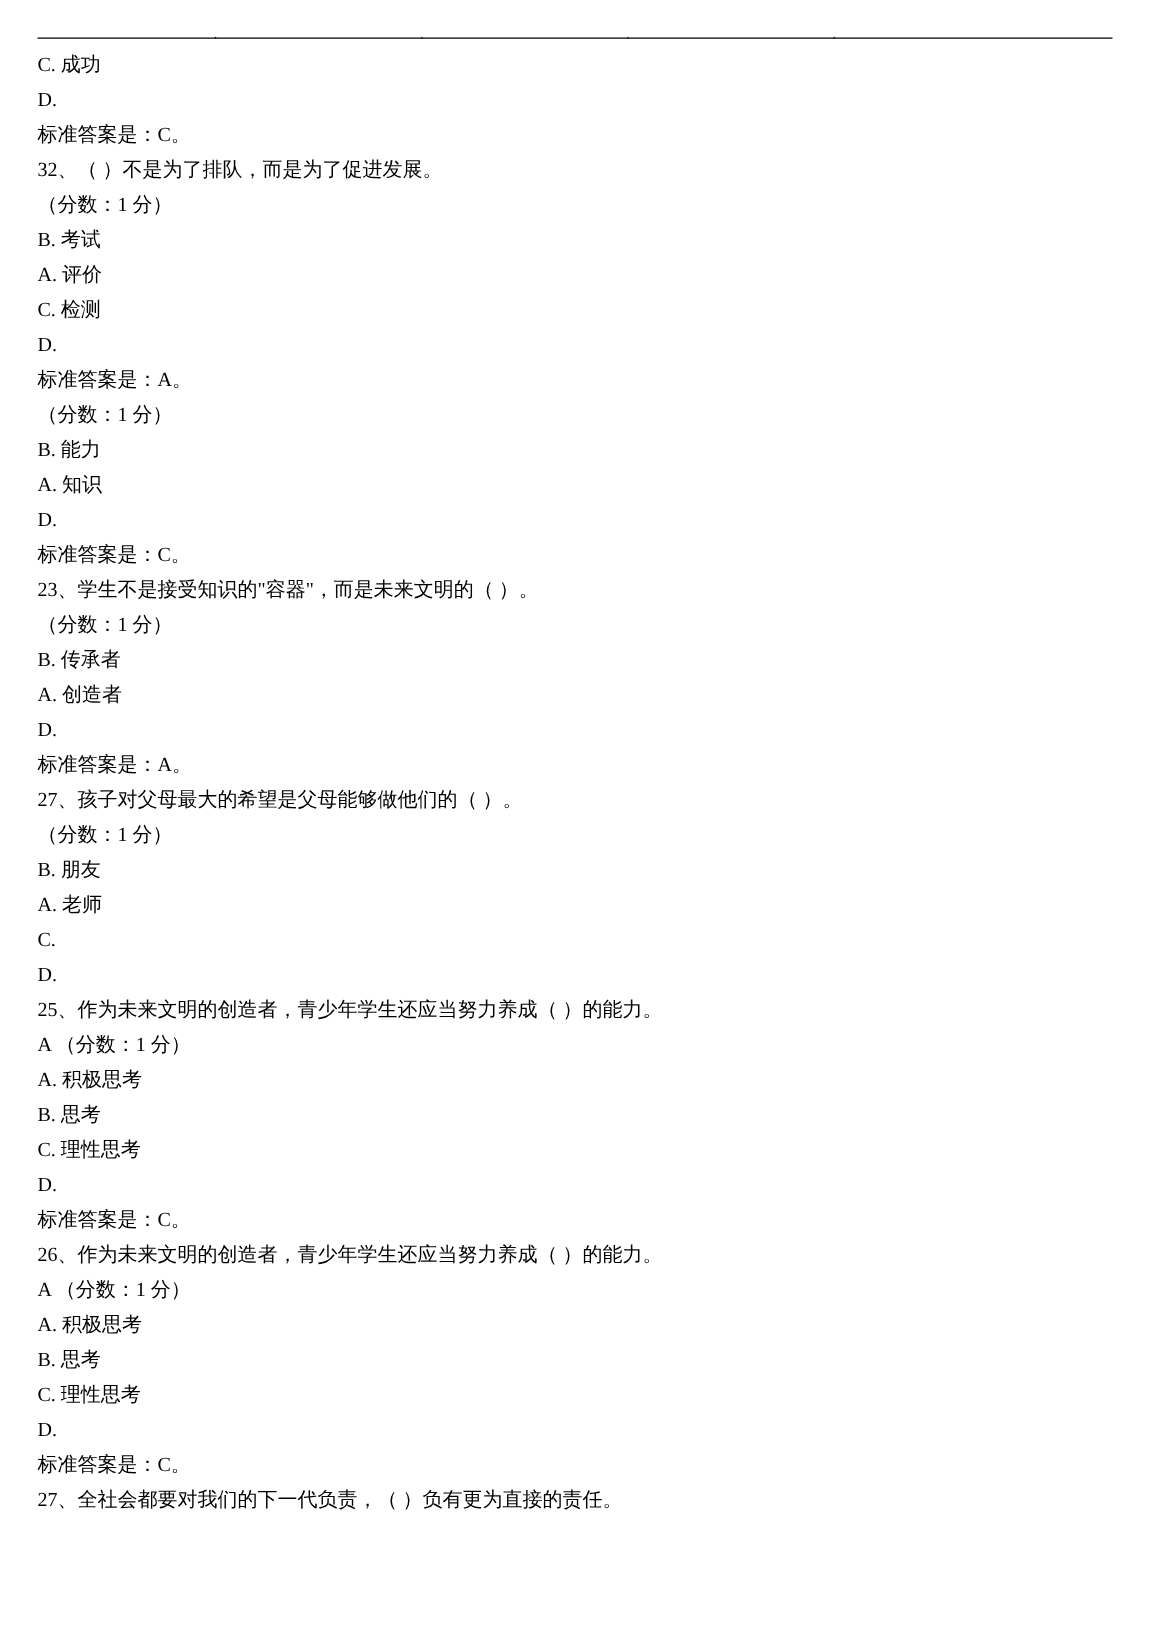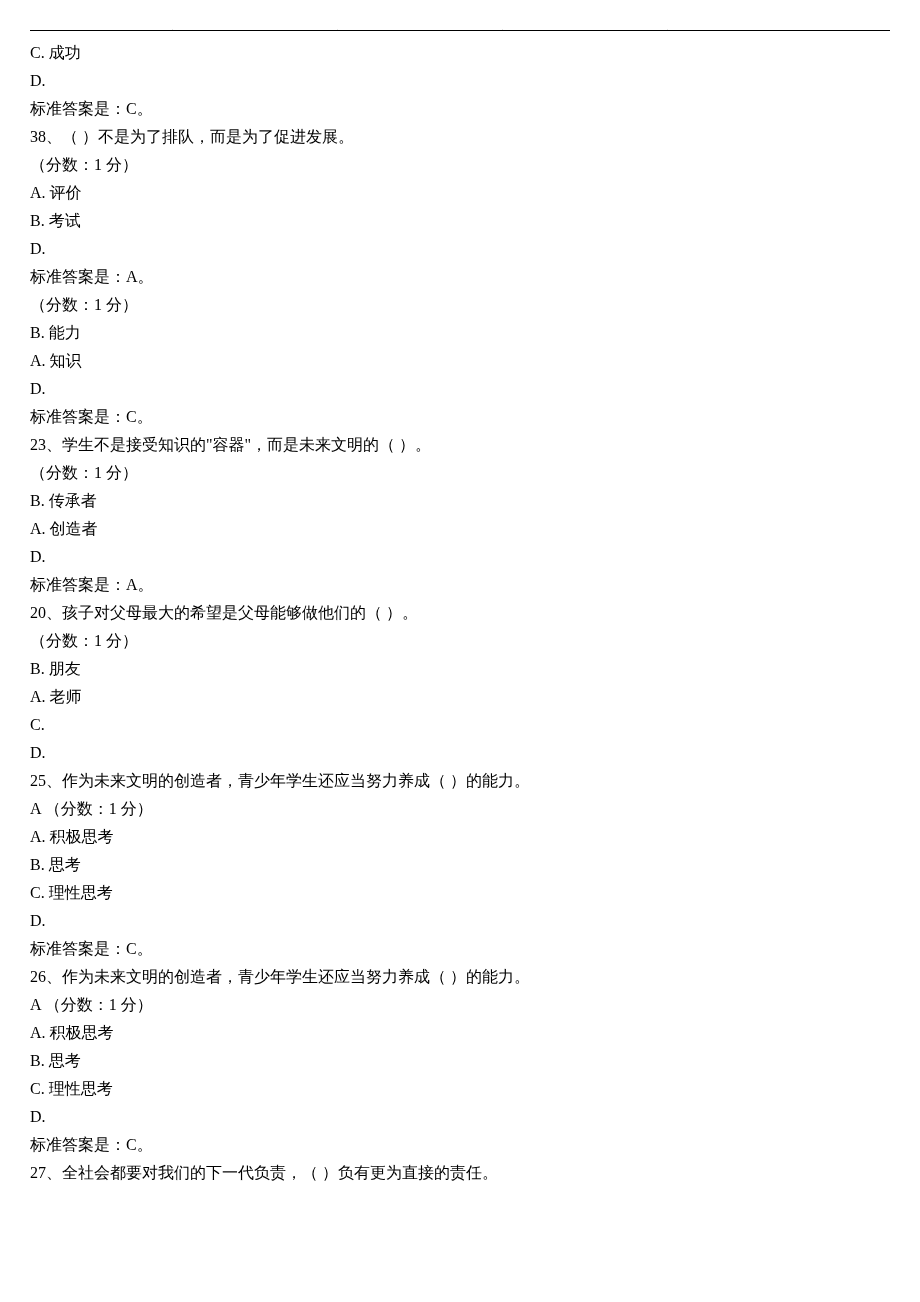--- a/index.html
+++ b/index.html
@@ -40,41 +40,42 @@
 <div class="header-line">
   <span class="header-dots">.        .        .        .</span>
 </div>
 
 <div class="content">
 
   <span class="line">C. 成功</span>
   <span class="line">D.</span>
   <span class="line">标准答案是：C。</span>
 
-  <span class="line">38、（    ）不是为了排队，而是为了促进发展。</span>
+  <span class="line">32、（    ）不是为了排队，而是为了促进发展。</span>
   <span class="line">（分数：1 分）</span>
+  <span class="line">B. 考试</span>
   <span class="line">A. 评价</span>
-  <span class="line">B. 考试</span>
+  <span class="line">C. 检测</span>
   <span class="line">D.</span>
   <span class="line">标准答案是：A。</span>
 
   <span class="line">（分数：1 分）</span>
   <span class="line">B. 能力</span>
   <span class="line">A. 知识</span>
   <span class="line">D.</span>
   <span class="line">标准答案是：C。</span>
 
   <span class="line">23、学生不是接受知识的"容器"，而是未来文明的（        ）。</span>
   <span class="line">（分数：1 分）</span>
   <span class="line">B. 传承者</span>
   <span class="line">A. 创造者</span>
   <span class="line">D.</span>
   <span class="line">标准答案是：A。</span>
 
-  <span class="line">20、孩子对父母最大的希望是父母能够做他们的（      ）。</span>
+  <span class="line">27、孩子对父母最大的希望是父母能够做他们的（      ）。</span>
   <span class="line">（分数：1 分）</span>
   <span class="line">B. 朋友</span>
   <span class="line">A. 老师</span>
   <span class="line">C.</span>
   <span class="line">D.</span>
 
   <span class="line">25、作为未来文明的创造者，青少年学生还应当努力养成（    ）的能力。</span>
   <span class="line">A （分数：1 分）</span>
   <span class="line">A. 积极思考</span>
   <span class="line">B. 思考</span>

